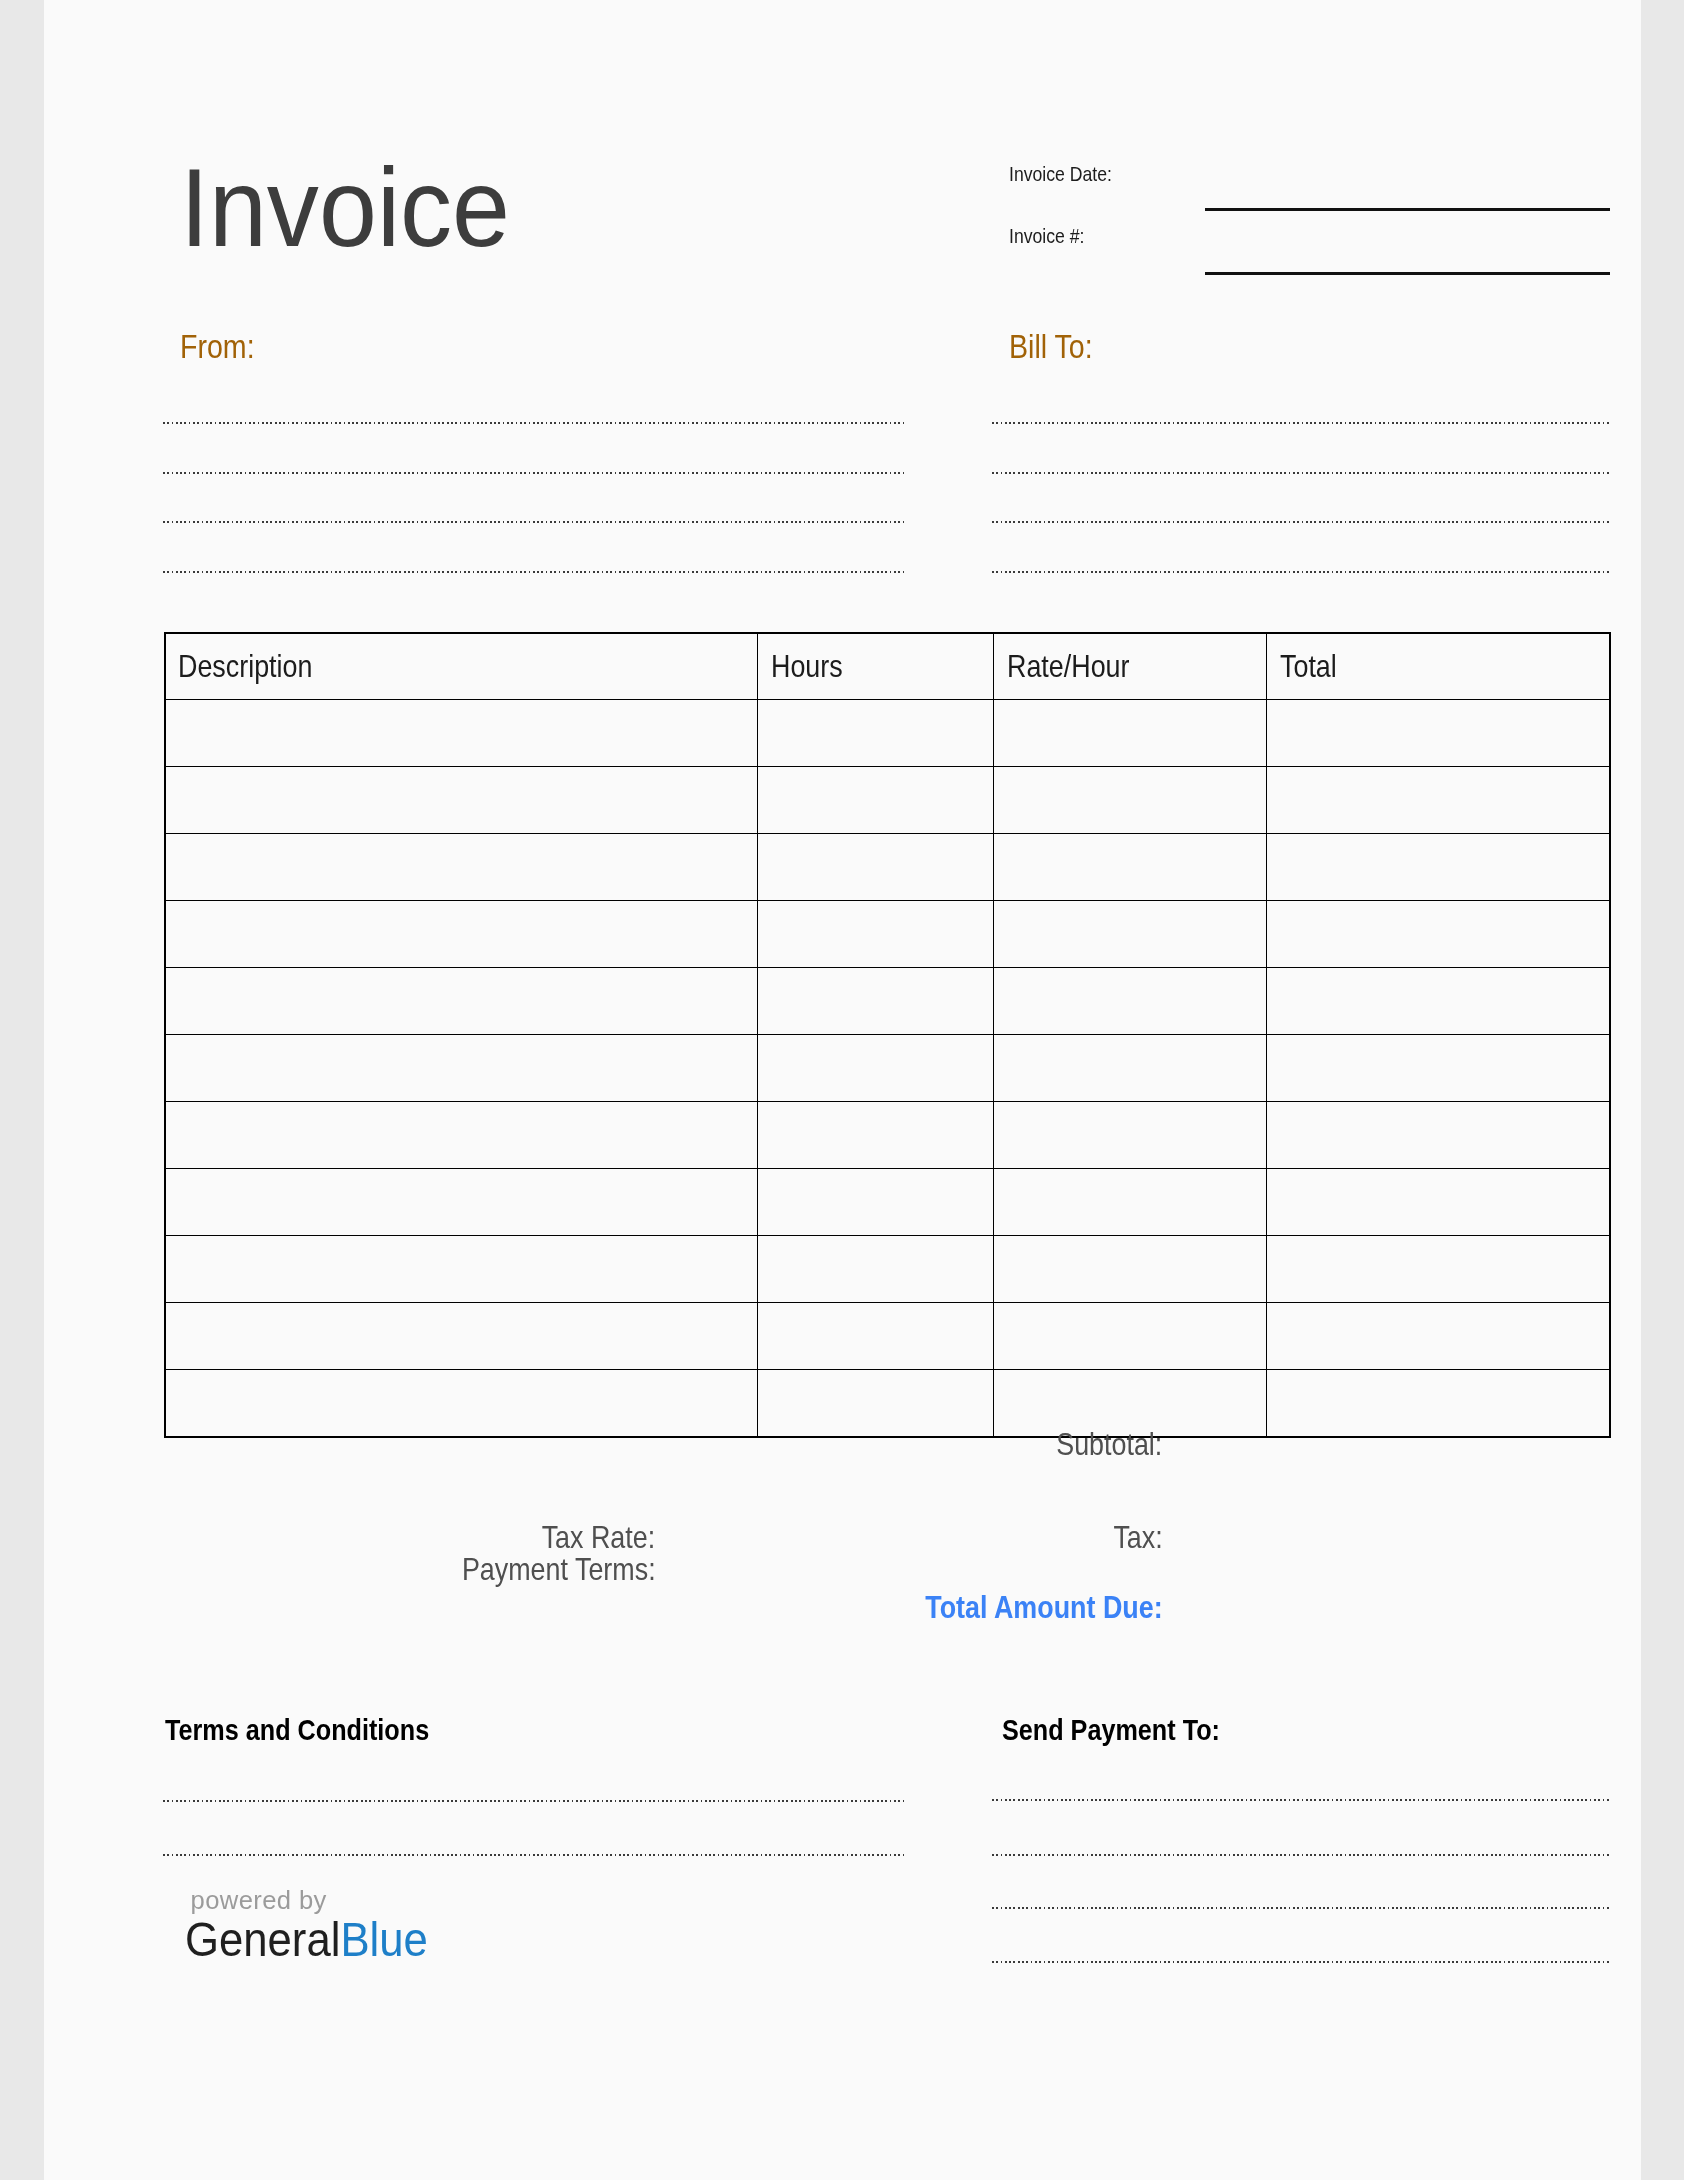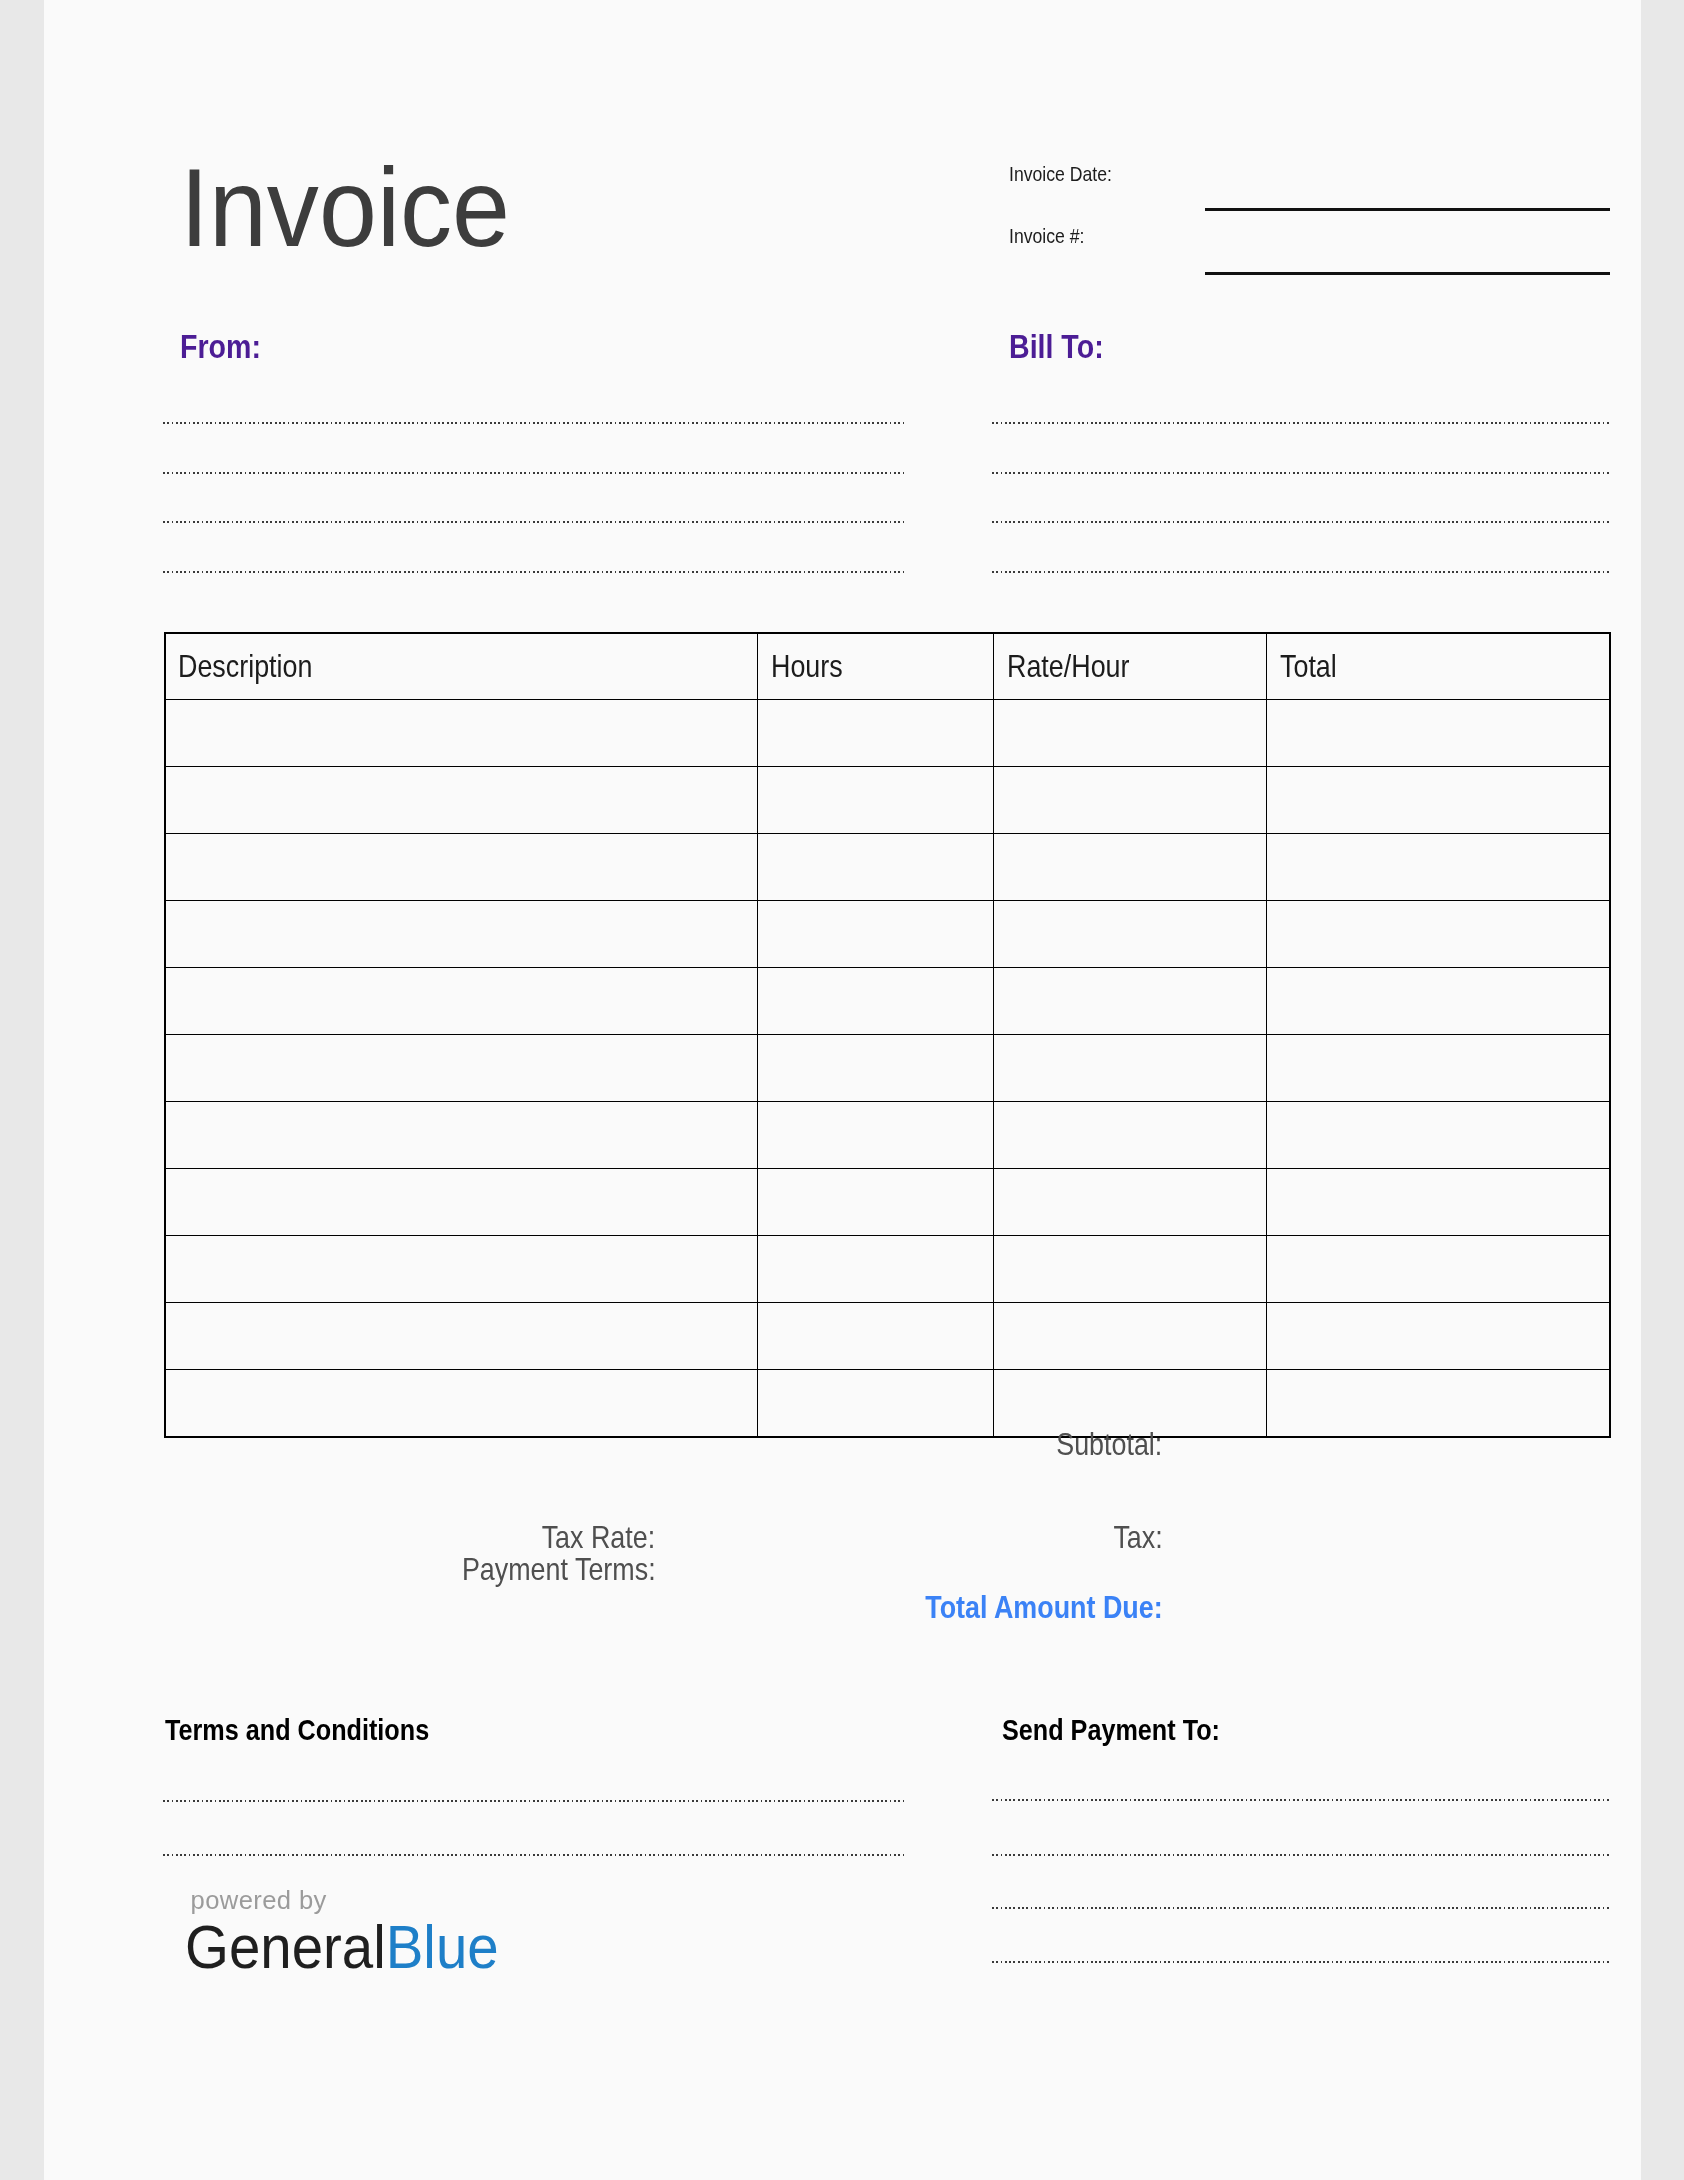--- a/index.html
+++ b/index.html
@@ -24,21 +24,21 @@
   .title { left: 136px; top: 152px; font-size: 112px; color: #3d3d3d; }
 
   .field-label { font-size: 21px; color: #1c1c1c; }
   .lbl-date { left: 965px; top: 163px; }
   .lbl-num  { left: 965px; top: 225px; }
 
   .solid-line { position: absolute; height: 2.6px; background: #111; }
   .line-date { left: 1161px; top: 208px; width: 405px; }
   .line-num  { left: 1161px; top: 272px; width: 405px; }
 
-  .section-label { font-size: 34px; font-weight: bold; color: #4c1d95; }
+  .section-label { font-size: 34px; font-weight: normal; color: #a16207; }
   .lbl-from   { left: 136px;  top: 329px; }
   .lbl-billto { left: 965px; top: 329px; }
 
   .dotted {
     position: absolute; height: 1.7px;
     background-image: repeating-linear-gradient(90deg, #3a3a3a 0 1.7px, transparent 1.7px 4.3px);
   }
   .dot-left  { left: 119px;  width: 744px; }
   .dot-right { left: 948px; width: 618px; }
 
@@ -62,21 +62,21 @@
   .pos-tax       { right: 478px;  top: 1521px; text-align: left; }
   .pos-payterms  { right: 985px; top: 1553px; text-align: right; }
   .pos-totaldue  { right: 478px;  top: 1591px; text-align: right;
                    font-weight: bold; color: #3b82f6; }
 
   .footer-heading { font-size: 30px; font-weight: bold; color: #000; }
   .pos-terms-head { left: 121px;  top: 1715px; }
   .pos-send-head  { left: 958px; top: 1715px; }
 
   .powered { left: 147px; top: 1888px; font-size: 25.6px; color: #9b9b9b; letter-spacing: 0.4px; }
-  .brand   { left: 141px; top: 1916px; font-size: 62px; }
+  .brand   { left: 141px; top: 1916px; font-size: 48px; }
   .brand .general { color: #1f1f1f; }
   .brand .blue    { color: #1e7fc8; }
 </style>
 </head>
 <body>
 
 <div class="page">
 
   <div class="abs title">
     <span class="nw-t">Invoice</span>

